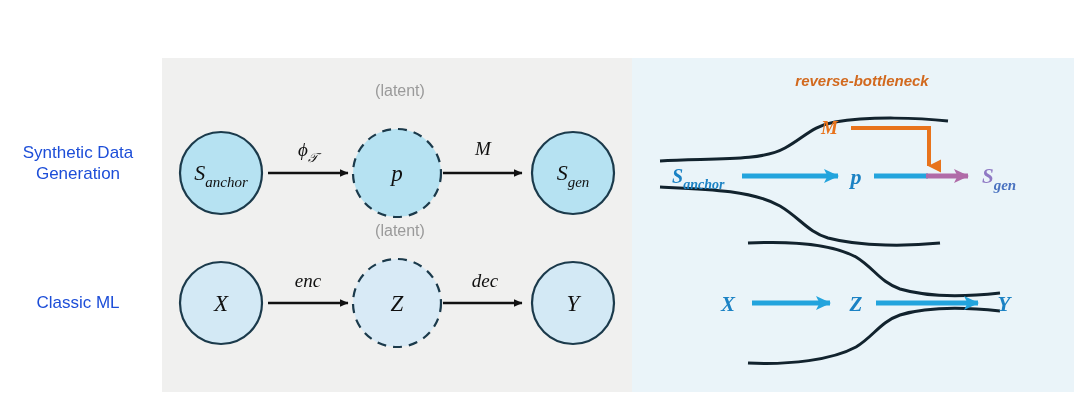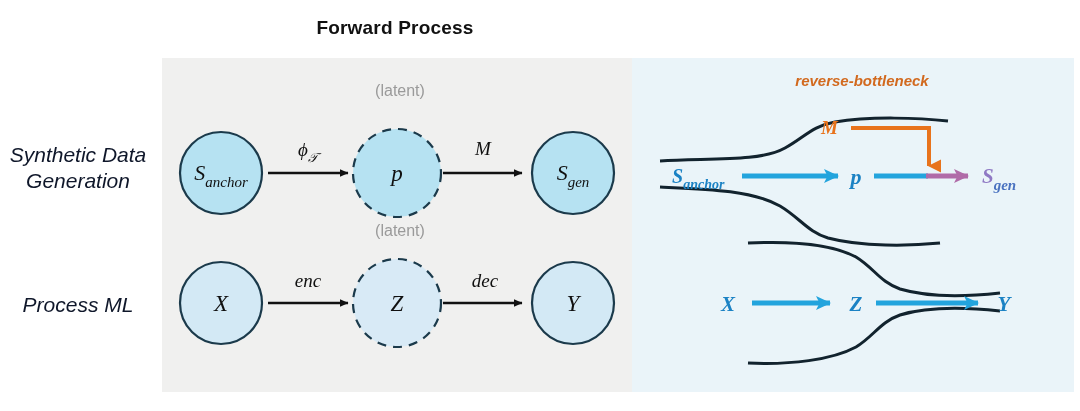--- a/index.html
+++ b/index.html
@@ -48,23 +48,22 @@
   #panel-info {
     left: 632px; top: 58px;
     width: 442px; height: 334px;
     background: #eaf4f9;
   }
 
   
   .row-label {
     position: absolute;
     font-family: "Liberation Sans", sans-serif;
-    font-style: italic;
-    font-size: 21px;
-    color: #0f172a;
+    font-size: 17px;
+    color: #1d4ed8;
     text-align: center;
     line-height: 1.25;
     white-space: pre-line;
   }
   #row-label-sdg { left: 2px; top: 142px; width: 152px; }
   #row-label-cml { left: 2px; top: 292px; width: 152px; }
 
   
   .latent-caption {
     position: absolute;
@@ -134,25 +133,24 @@
   }
 </style>
 </head>
 <body>
 
 <div class="figure">
 
   <div class="panel" id="panel-forward"></div>
   <div class="panel" id="panel-info"></div>
 
-  <div class="panel-title" id="title-forward">Forward Process</div>
 
   <div class="row-label" id="row-label-sdg">Synthetic Data
 Generation</div>
-  <div class="row-label" id="row-label-cml">Process ML</div>
+  <div class="row-label" id="row-label-cml">Classic ML</div>
 
   <div class="latent-caption" id="latent-top">(latent)</div>
   <div class="latent-caption" id="latent-bottom">(latent)</div>
 
   <svg class="fig-svg" viewBox="0 0 1080 411">
     <defs>
       <marker id="arrowBlack" markerWidth="9" markerHeight="9" refX="8" refY="4.5" orient="auto" markerUnits="userSpaceOnUse">
         <path d="M0,0.8 L8.5,4.5 L0,8.2 z" fill="#111111"></path>
       </marker>
       <marker id="arrowCyan" markerWidth="16" markerHeight="16" refX="14" refY="8" orient="auto" markerUnits="userSpaceOnUse">

